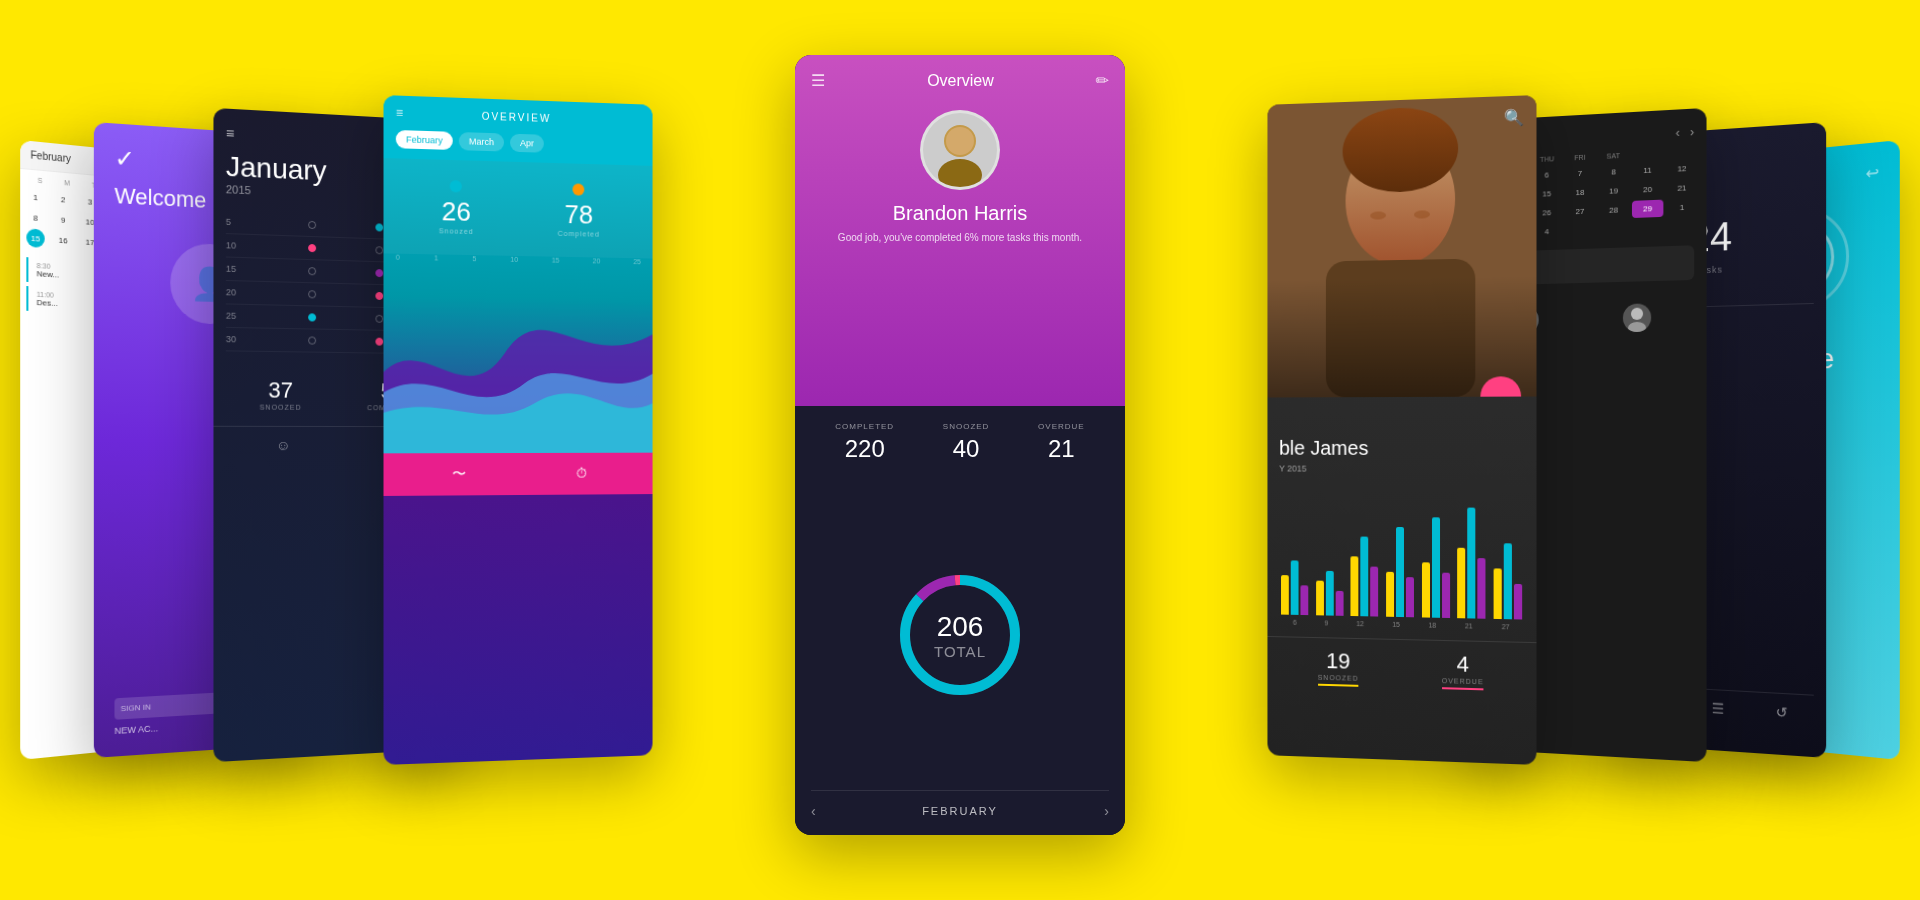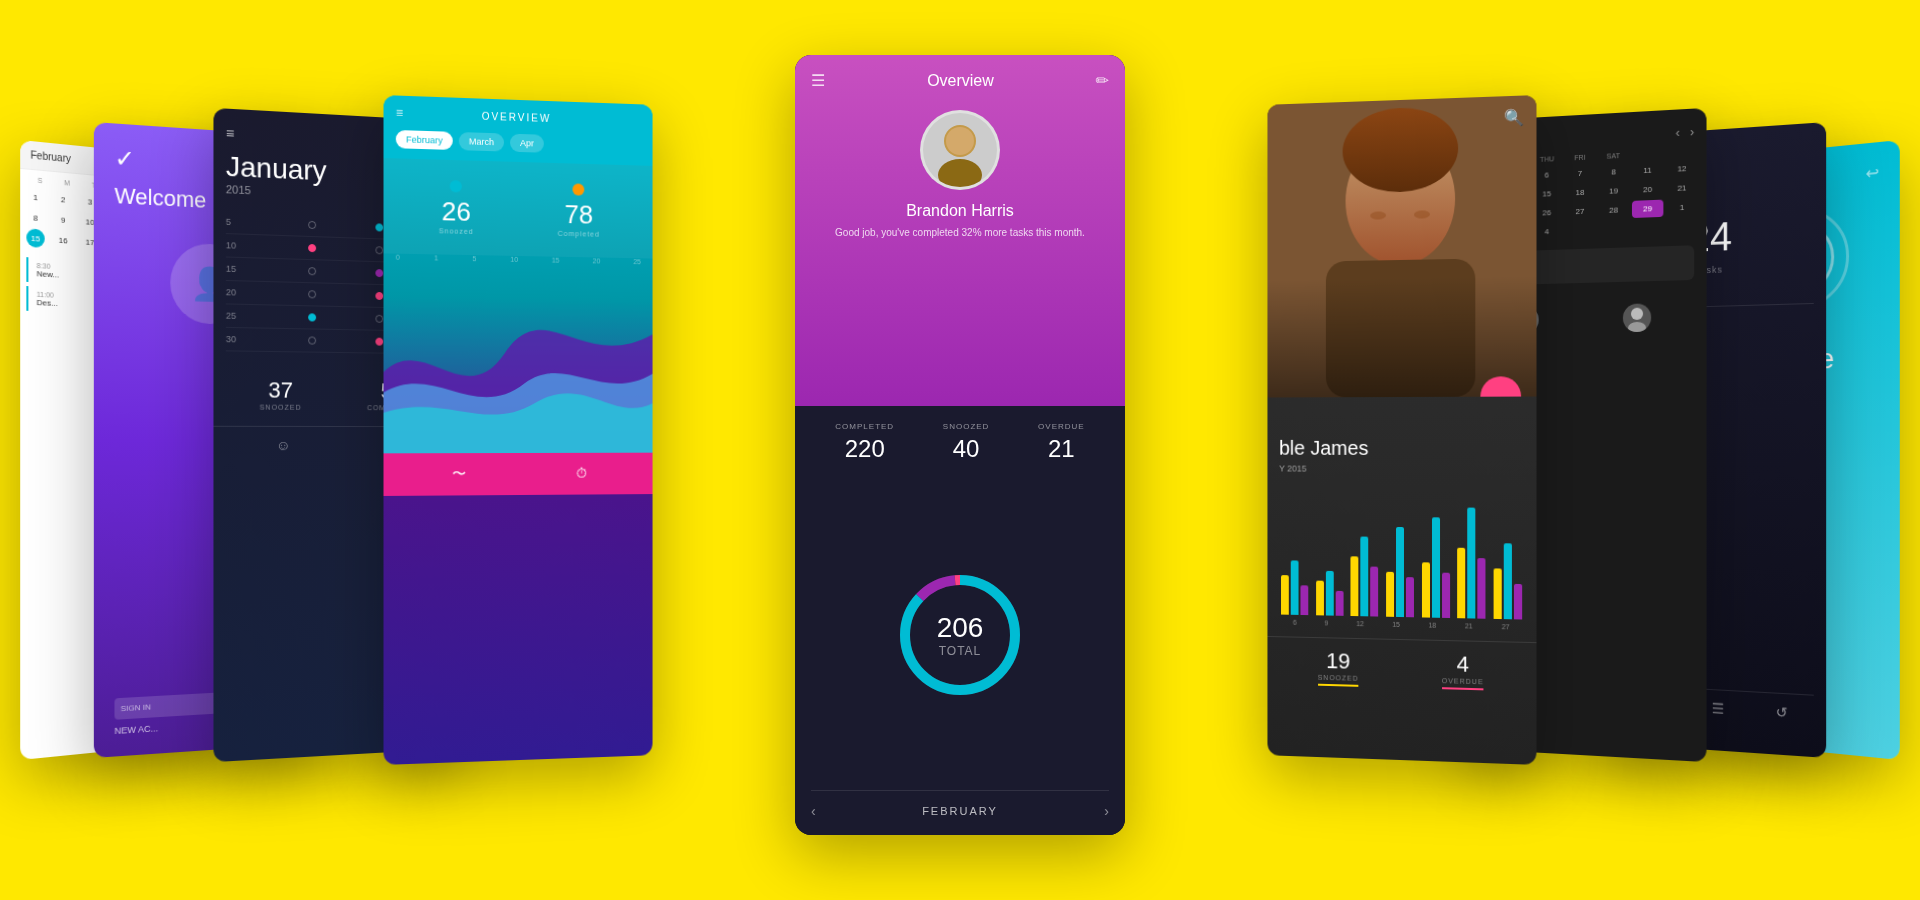--- a/index.html
+++ b/index.html
@@ -348,21 +348,21 @@
       height: 80px;
       border-radius: 50%;
       border: 3px solid rgba(255,255,255,0.4);
       margin: 0 auto 12px;
       overflow: hidden;
       background: #ccc;
       display: flex;
       align-items: center;
       justify-content: center;
     }
-    .p5-name { color: white; font-size: 16px; font-weight: 300; text-align: center; margin-bottom: 6px; }
+    .p5-name { color: white; font-size: 20px; font-weight: 300; text-align: center; margin-bottom: 6px; }
     .p5-tagline { color: rgba(255,255,255,0.8); font-size: 10px; text-align: center; line-height: 1.4; }
     .p5-bottom {
       background: #1a1a2e;
       padding: 16px;
       height: 55%;
       display: flex;
       flex-direction: column;
     }
     .p5-stats-row {
       display: flex;
@@ -385,21 +385,21 @@
       position: relative;
     }
     .p5-donut-center {
       position: absolute;
       top: 50%;
       left: 50%;
       transform: translate(-50%, -50%);
       text-align: center;
     }
     .p5-donut-num { color: white; font-size: 28px; font-weight: 200; }
-    .p5-donut-label { color: rgba(255,255,255,0.5); font-size: 12px; letter-spacing: 1px; }
+    .p5-donut-label { color: rgba(255,255,255,0.5); font-size: 15px; letter-spacing: 1px; }
     .p5-month-nav {
       display: flex;
       justify-content: space-between;
       align-items: center;
       padding-top: 12px;
       border-top: 1px solid rgba(255,255,255,0.1);
     }
     .p5-month-nav-icon { color: rgba(255,255,255,0.5); font-size: 14px; }
     .p5-month-name { color: rgba(255,255,255,0.7); font-size: 11px; letter-spacing: 2px; }
 
@@ -768,21 +768,21 @@
         <span class="p5-nav-icon">✏</span>
       </div>
       <div class="p5-avatar">
         <svg width="74" height="74" viewBox="0 0 74 74">
           <circle cx="37" cy="28" r="16" fill="#c49a4a"></circle>
           <ellipse cx="37" cy="62" rx="22" ry="16" fill="#8B6914"></ellipse>
           <circle cx="37" cy="28" r="14" fill="#D4A96A"></circle>
         </svg>
       </div>
       <div class="p5-name">Brandon Harris</div>
-      <div class="p5-tagline">Good job, you've completed 32% more tasks this month.</div>
+      <div class="p5-tagline">Good job, you've completed 6% more tasks this month.</div>
     </div>
     <div class="p5-bottom">
       <div class="p5-stats-row">
         <div class="p5-stat">
           <div class="p5-stat-label">COMPLETED</div>
           <div class="p5-stat-num">220</div>
         </div>
         <div class="p5-stat">
           <div class="p5-stat-label">SNOOZED</div>
           <div class="p5-stat-num">40</div>

